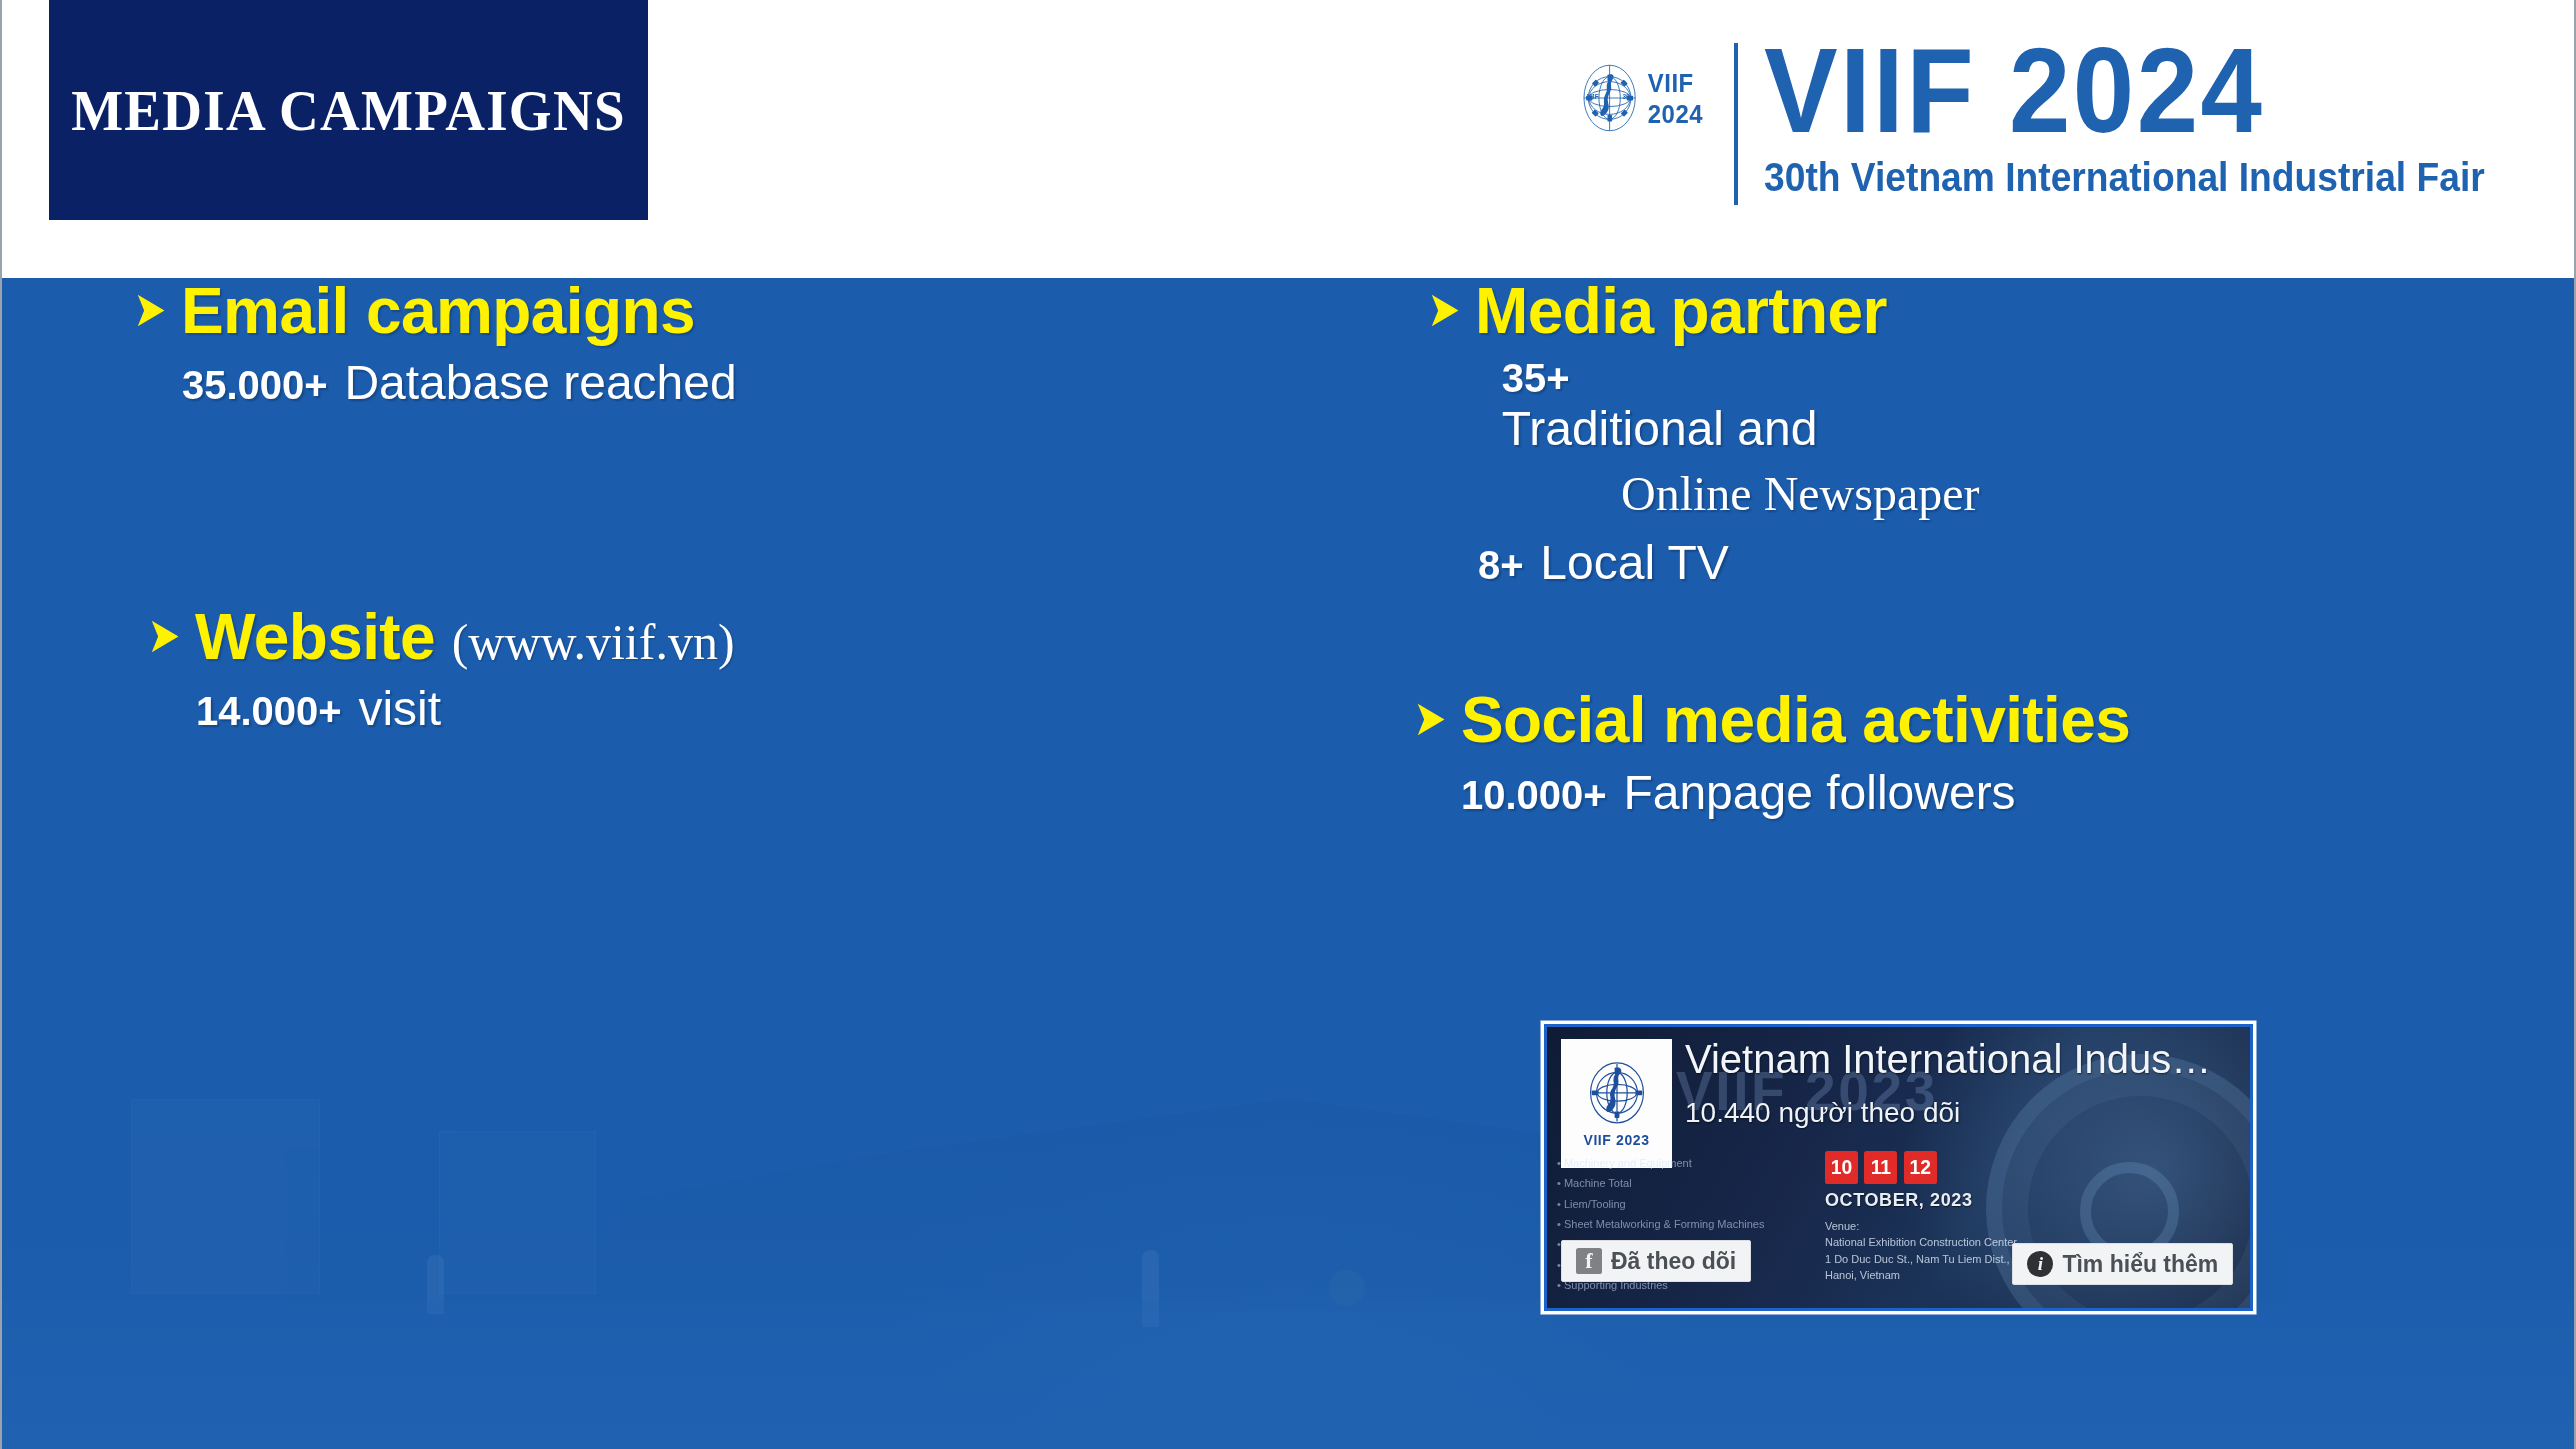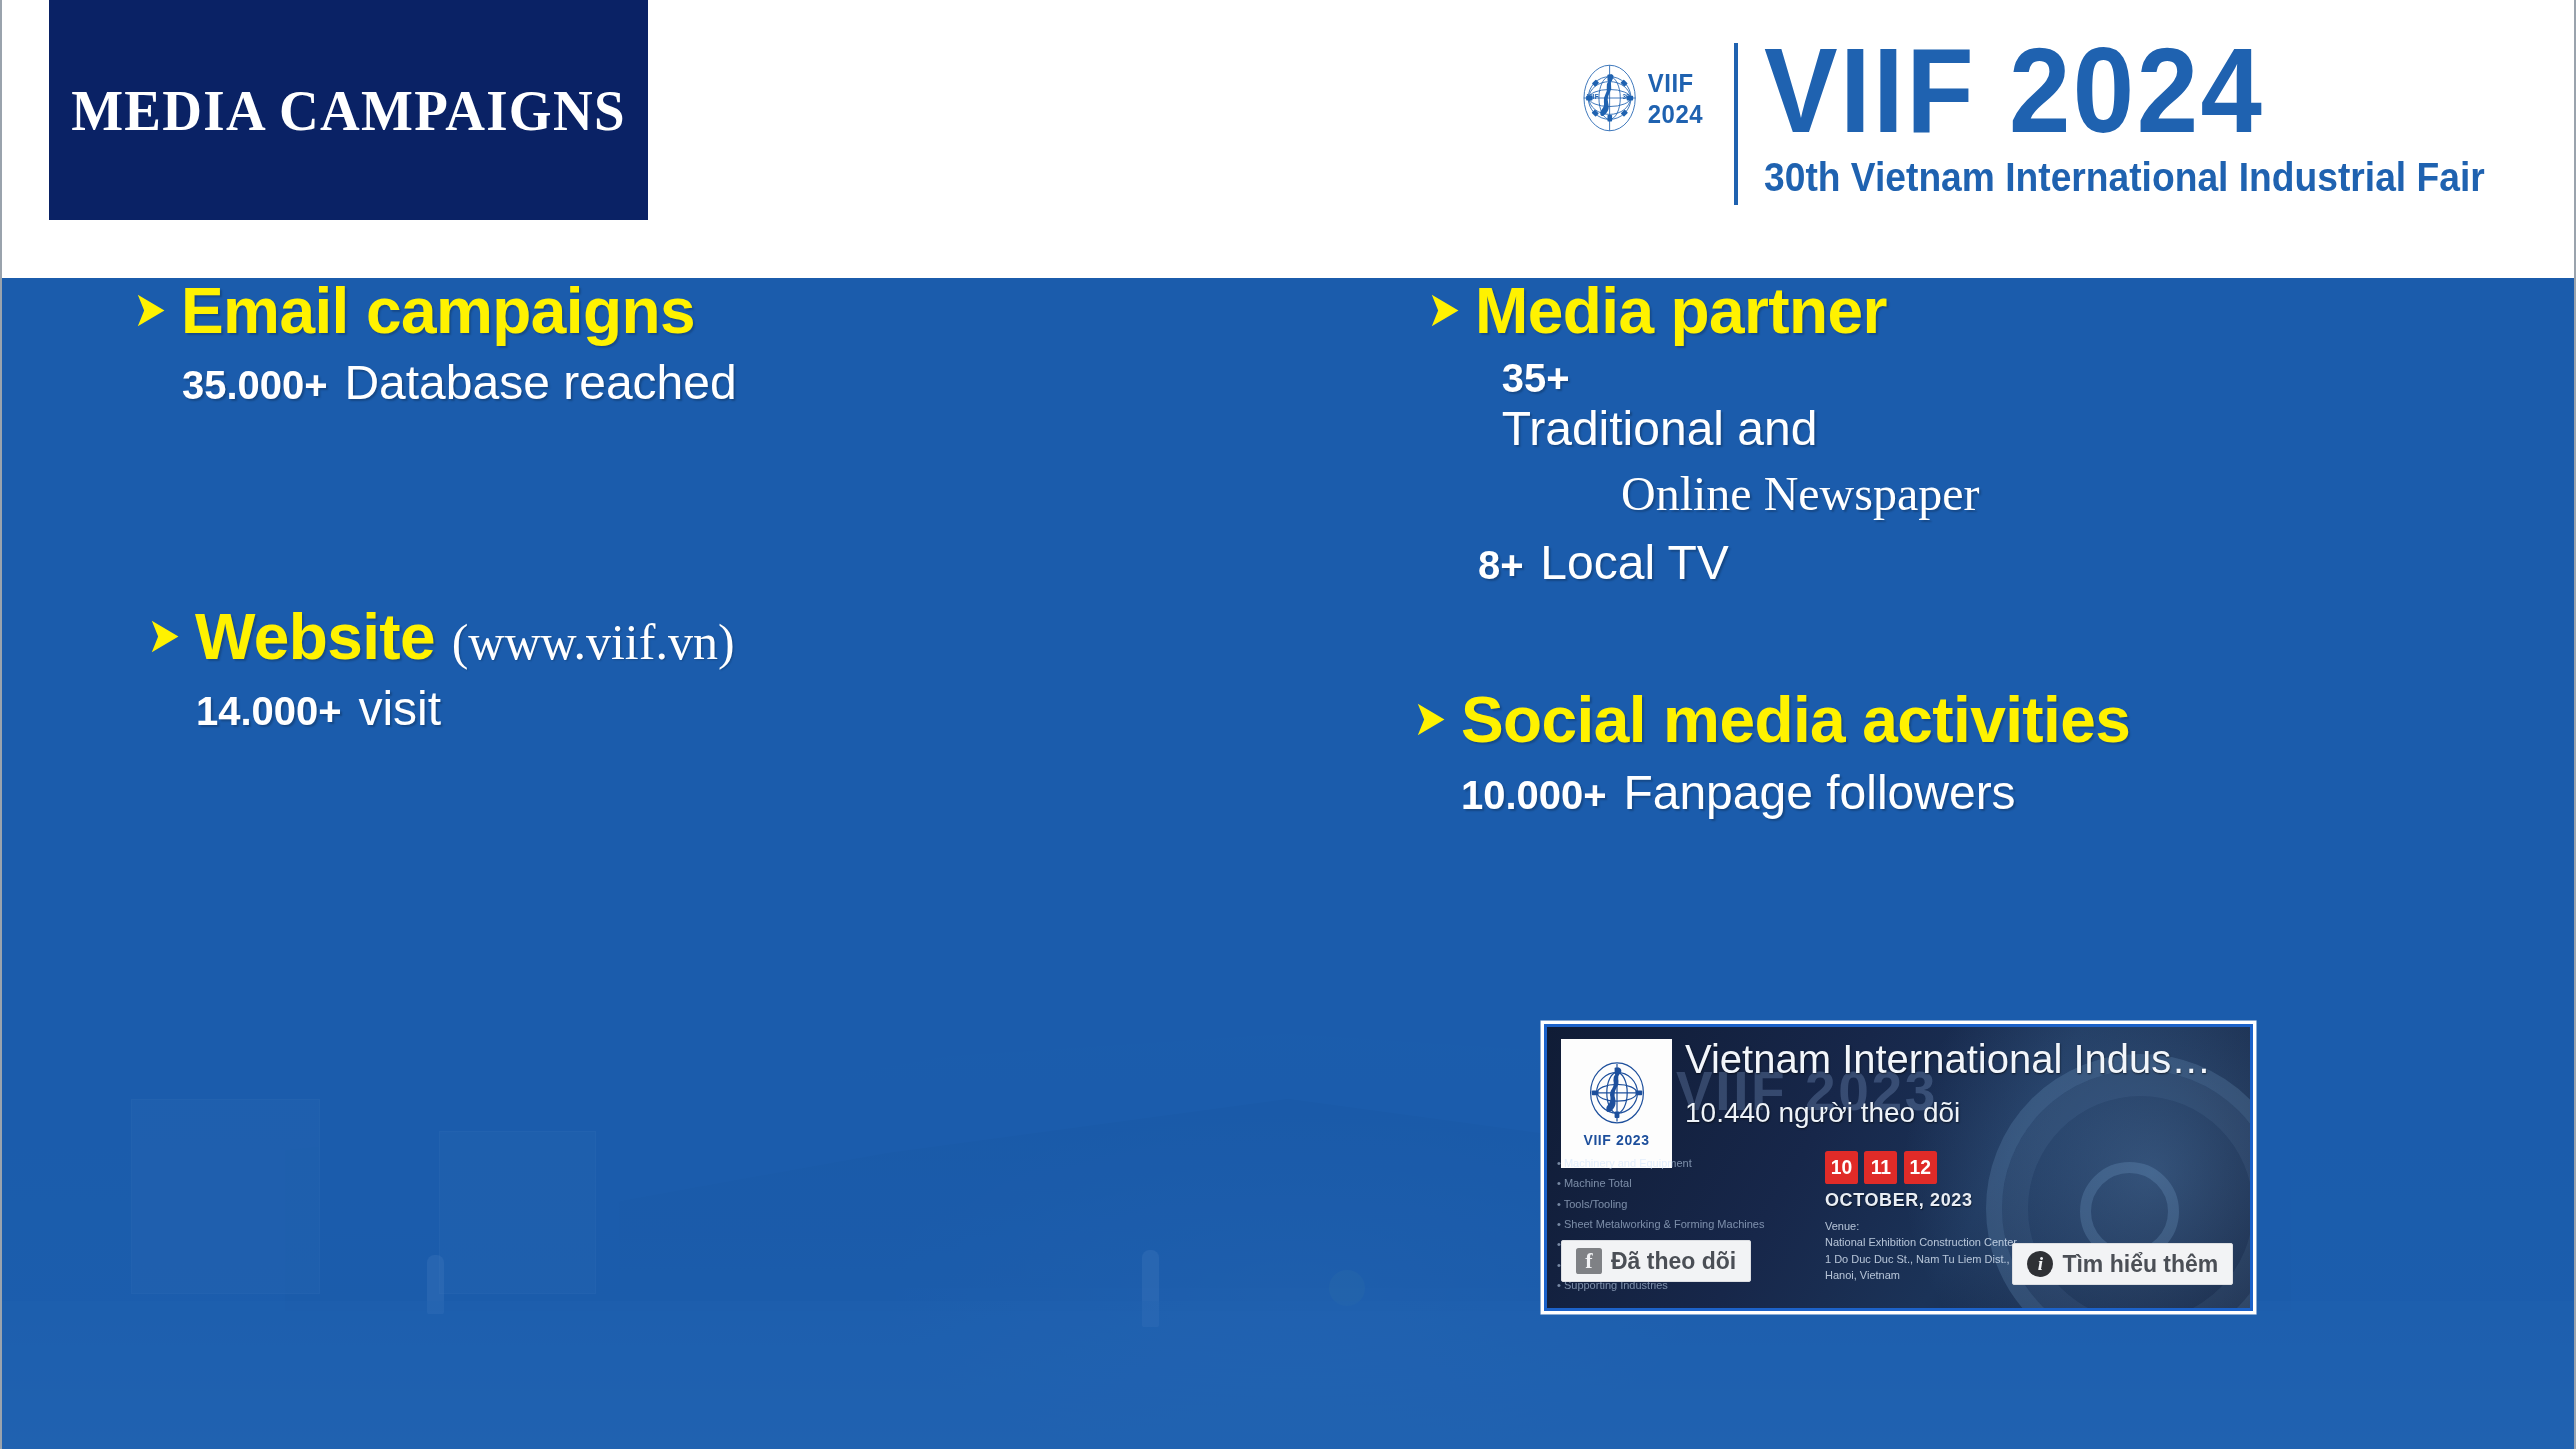--- a/index.html
+++ b/index.html
@@ -468,21 +468,21 @@
         </svg>
         <span class="av-cap">VIIF 2023</span>
       </div>
 
       <div class="fb-pagename">Vietnam International Indus…</div>
       <div class="fb-followers">10.440 người theo dõi</div>
 
       <div class="fb-cats">
         <div class="cat">Machinery and Equipment</div>
         <div class="cat">Machine Total</div>
-        <div class="cat">Tools/Tooling</div>
+        <div class="cat">Liem/Tooling</div>
         <div class="cat">Sheet Metalworking &amp; Forming Machines</div>
         <div class="cat">Electrical Equipment</div>
         <div class="cat">Automation</div>
         <div class="cat">Supporting Industries</div>
       </div>
 
       <div class="fb-dates">
         <div class="fb-date-row">
           <span class="fb-date">10</span>
           <span class="fb-date">11</span>

